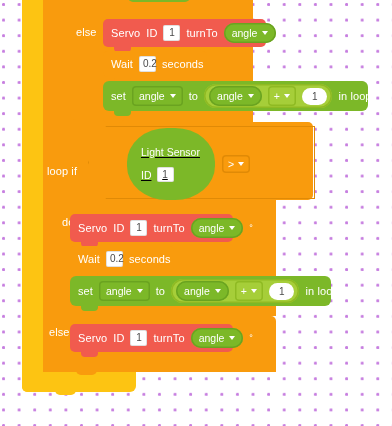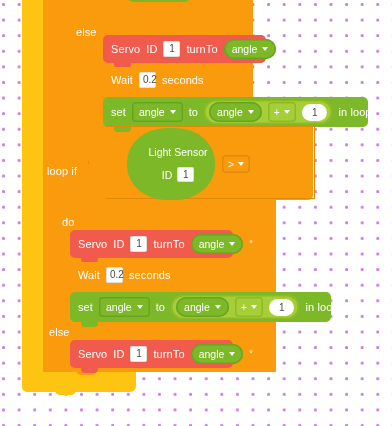--- a/index.html
+++ b/index.html
@@ -93,34 +93,33 @@
 
   
   .blk{
     position:absolute;
     border-radius:5px;
     display:flex;
     align-items:center;
     gap:6px;
     padding:0 8px;
     box-sizing:border-box;
-    margin-top:16px;
   }
   .blk .notch{
     position:absolute;
     left:11px;bottom:-5px;
     width:17px;height:6px;
     border-radius:0 0 4px 4px;
   }
 
   .blk.servo{background:#F15B4E;}
   .blk.servo .notch{background:#F15B4E;}
   .blk.wait{background:#F99B0D;}
   .blk.wait .notch{background:#F99B0D;}
-  .blk.setv{background:#7CB828;}
+  .blk.setv{background:#7CB828;border-radius:6px;}
   .blk.setv .notch{background:#7CB828;}
 
   
   .field-num{
     background:#ffffff;
     color:#4a4a4a;
     font-size:10px;
     border-radius:2px;
     padding:2px 4px;
     min-width:9px;
@@ -192,24 +191,25 @@
   }
   .hex-inner{
     position:absolute;
     display:flex;align-items:center;gap:7px;
   }
   .sensor-oval{
     background:#7CB828;
     border-radius:40px/34px;
     width:88px;height:72px;
     display:flex;flex-direction:column;
-    align-items:center;justify-content:center;
+    align-items:flex-start;justify-content:center;
     gap:9px;
     padding:0 0 0 14px;
     box-sizing:border-box;
+    text-decoration:underline;
   }
   .sensor-row{display:flex;align-items:center;gap:5px;}
   .sensor-txt{color:#ffffff;font-size:10.5px;white-space:nowrap;}
   .hex-outline{
     position:absolute;
     border:1.5px solid #e08a06;
     background:transparent;
   }
 </style>
 </head>

